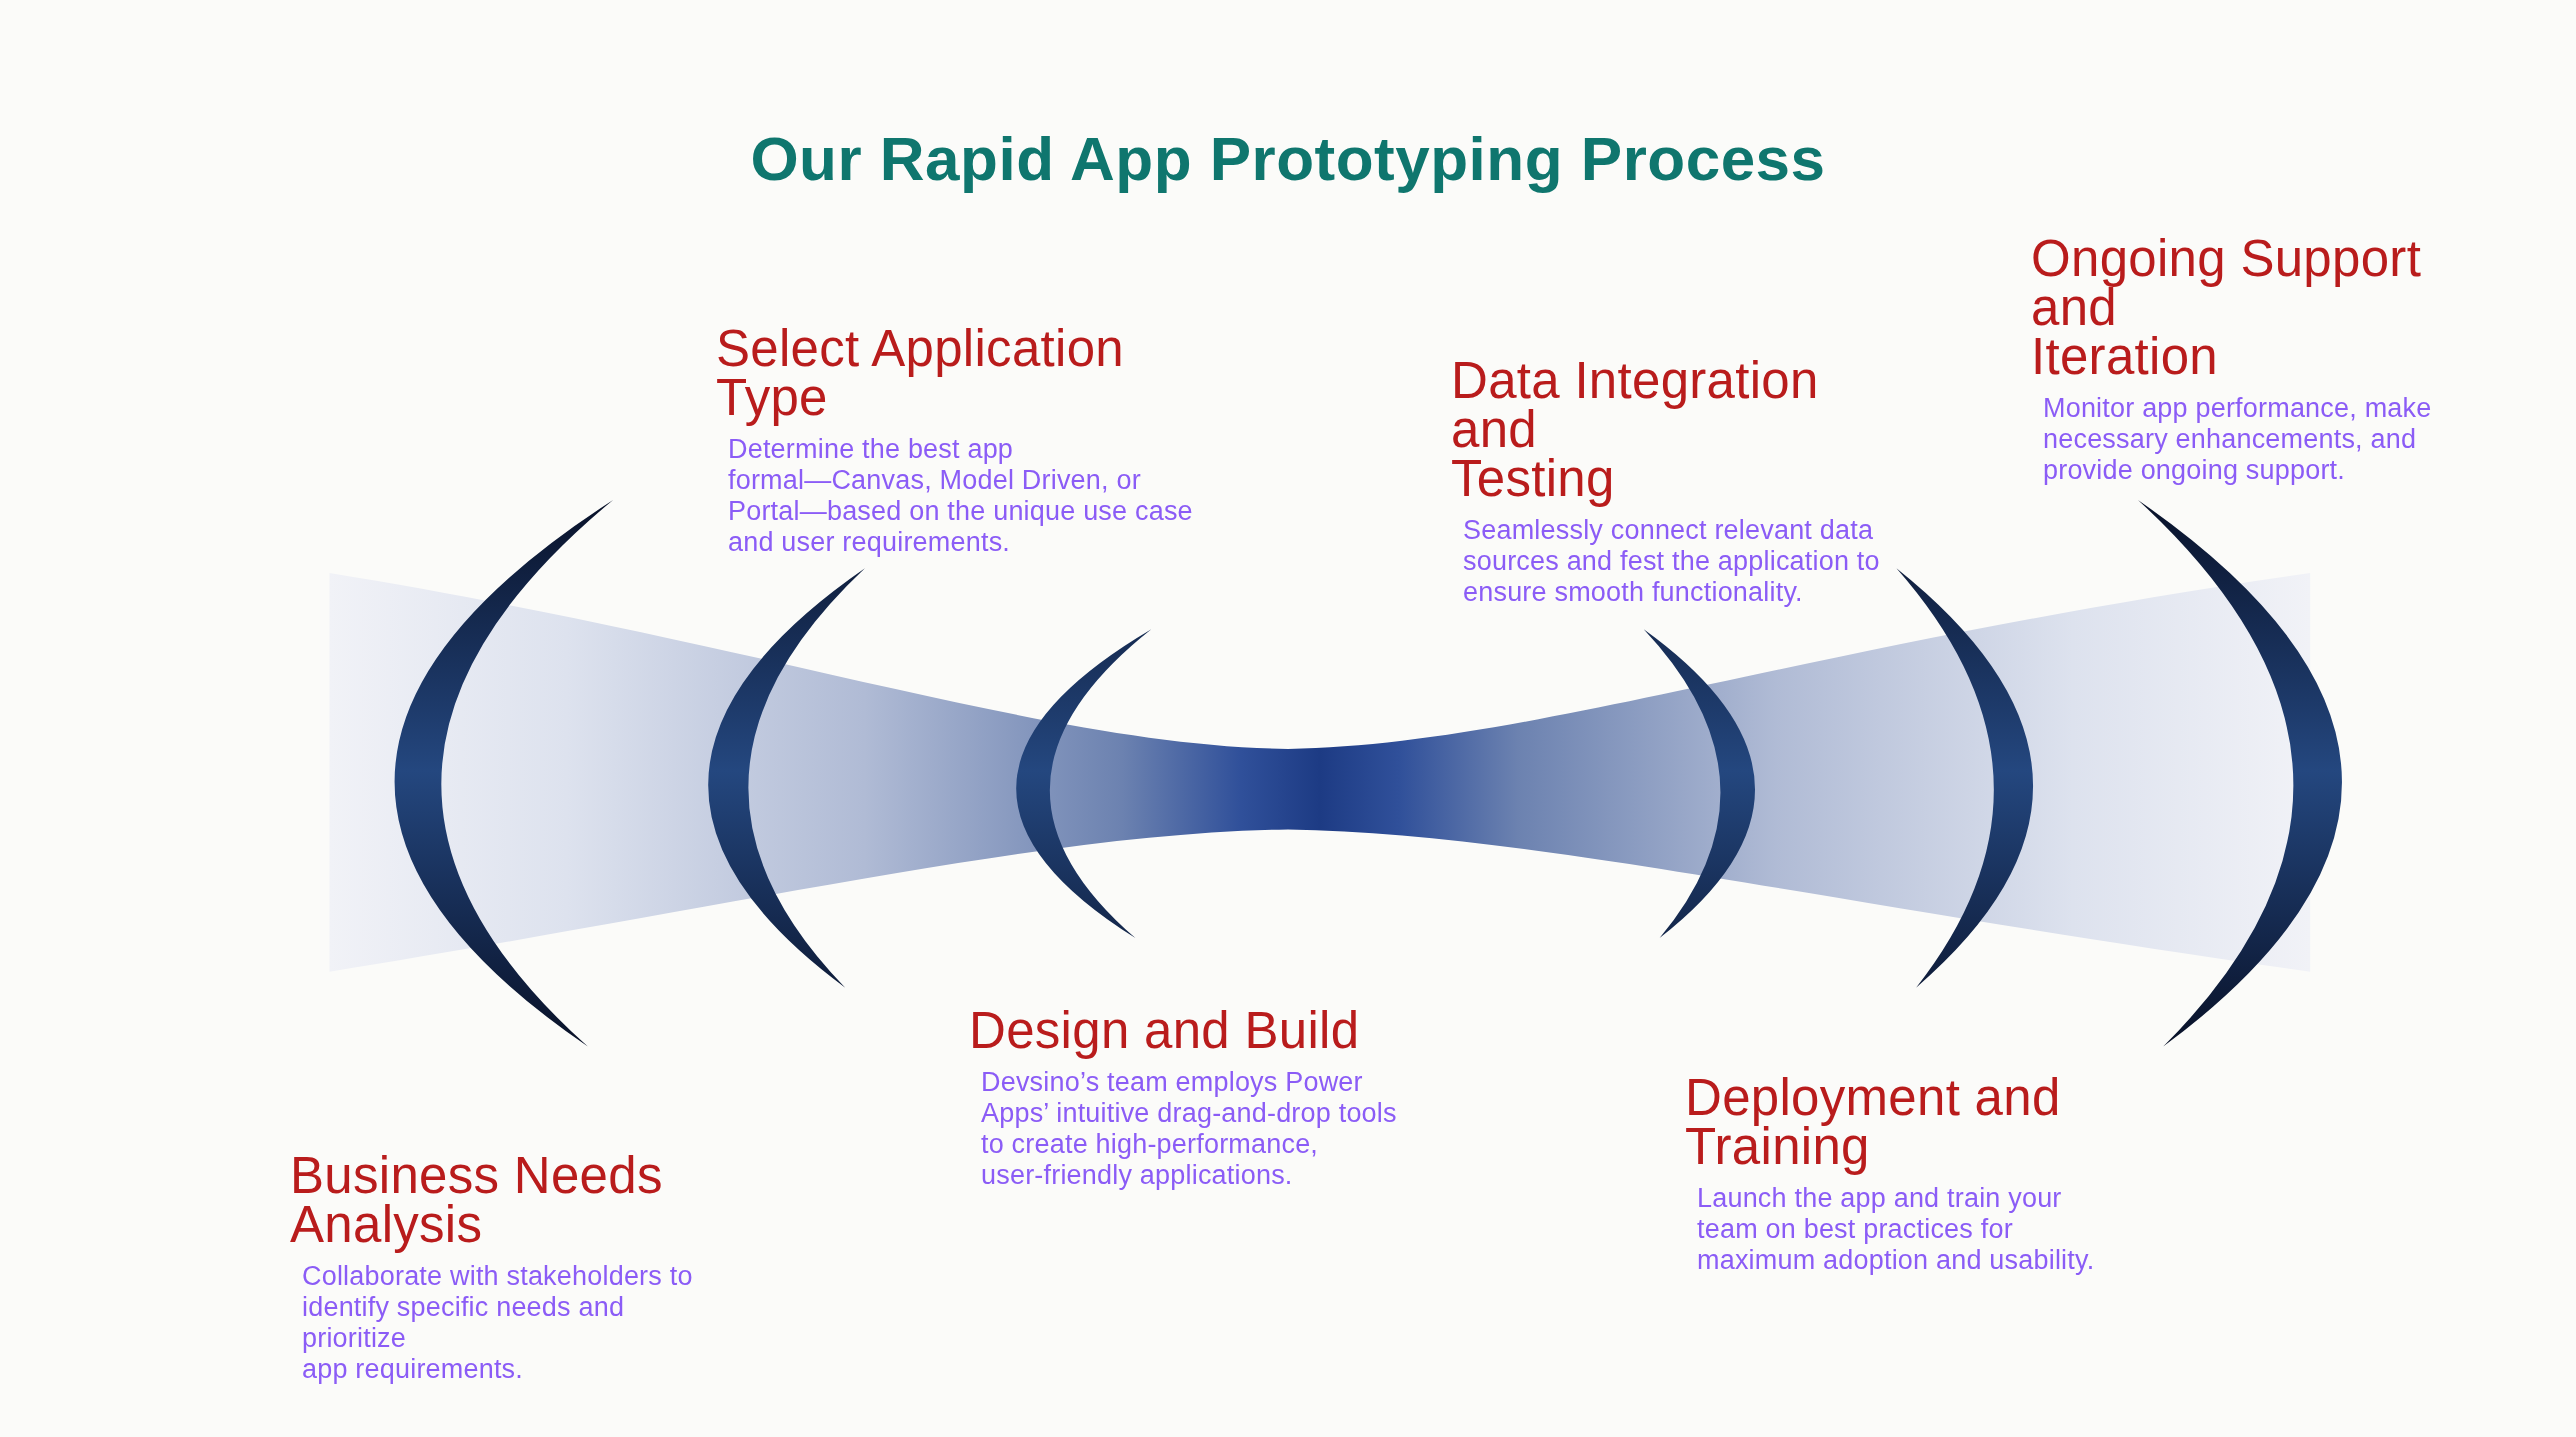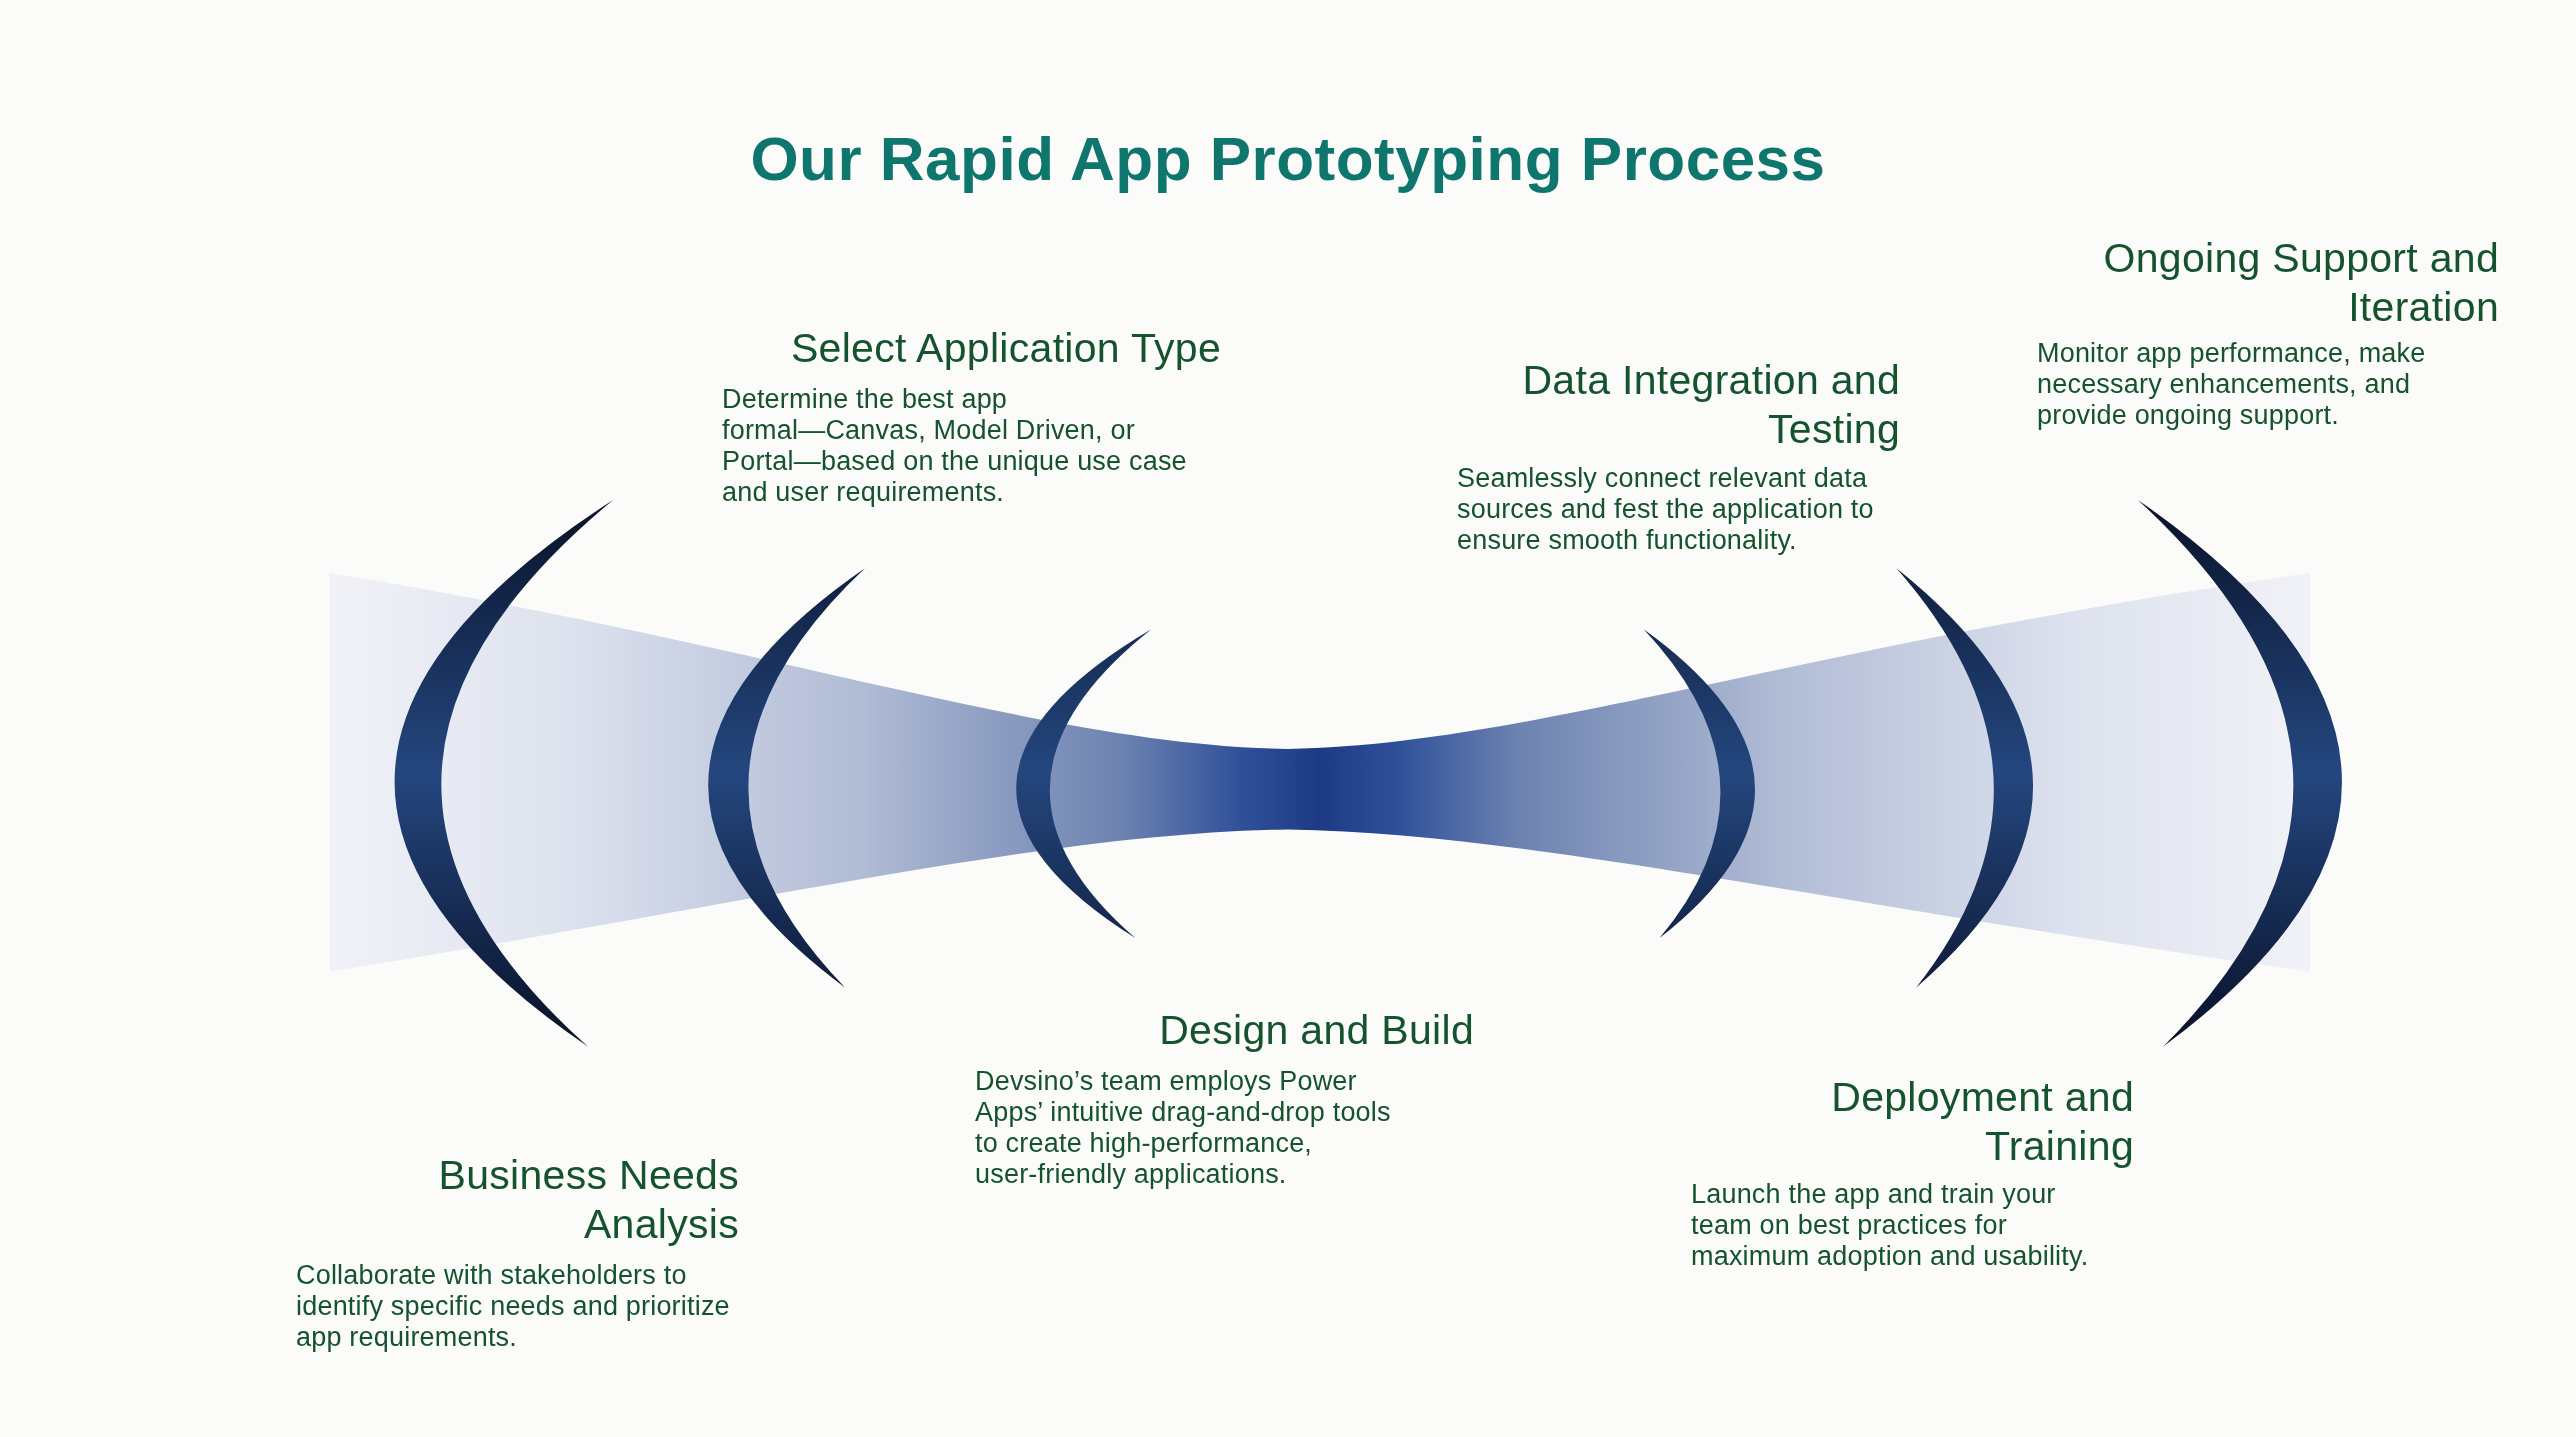--- a/index.html
+++ b/index.html
@@ -37,33 +37,32 @@
     font-weight: 700;
     letter-spacing: 0.5px;
     color: #0f766e;
   }
   .step {
     position: absolute;
   }
   .step h2 {
     margin: 0 0 11.2px 0;
     font-weight: 400;
-    font-size: 41px;
+    font-size: 51px;
     line-height: 49px;
     letter-spacing: 0.3px;
-    color: #14532d;
+    color: #b91c1c;
     white-space: pre-line;
-    text-align: right;
   }
   .step p {
-    margin: 6px;
+    margin: 12px;
     font-size: 27px;
     line-height: 31px;
     letter-spacing: 0.2px;
-    color: #14532d;
+    color: #8b5cf6;
     white-space: pre-line;
   }
   .s-business   { left: 290px;  top: 1151px; width: 449px; }
   .s-select     { left: 716px;  top: 324px;  width: 505px; }
   .s-design     { left: 969px; top: 1006px; width: 505px; }
   .s-data       { left: 1451px; top: 356px;  width: 449px; }
   .s-data h2       { margin-bottom: 9.4px; }
   .s-deployment { left: 1685px; top: 1073px; width: 449px; }
   .s-deployment h2 { margin-bottom: 7.5px; }
   .s-ongoing    { left: 2031px; top: 234px;  width: 468px; }

